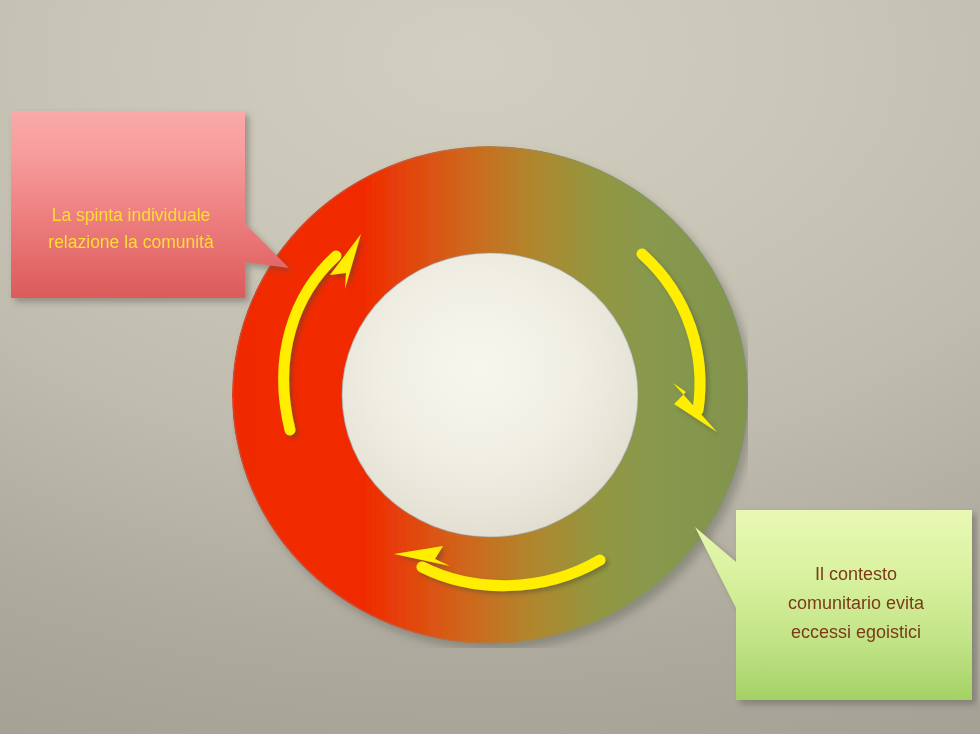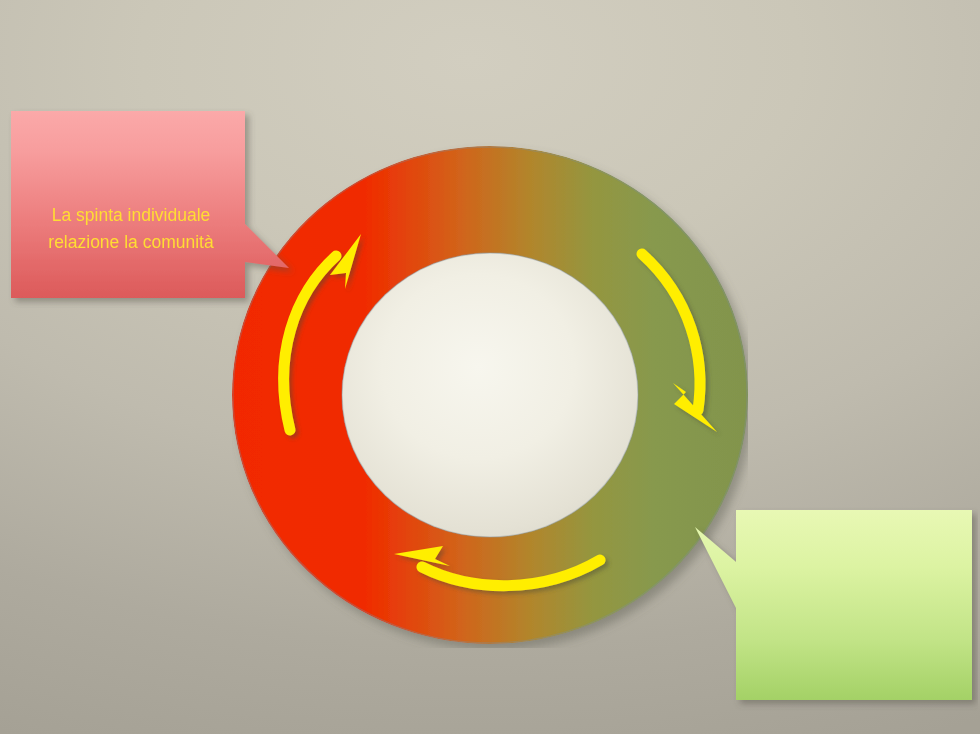--- a/index.html
+++ b/index.html
@@ -207,15 +207,20 @@
       <g filter="url(#coShadowR)">
         <path d="M 46,6
                  L 282,6
                  L 282,196
                  L 46,196
                  L 46,104
                  L 5,23
                  L 46,58 Z" fill="url(#greenGrad)"></path>
       </g>
     </svg>
+    <div id="callout-right-text">
+      <div>Il contesto</div>
+      <div>comunitario evita</div>
+      <div>eccessi egoistici</div>
+    </div>
   </div>
 
 </div>
 
 </body></html>

